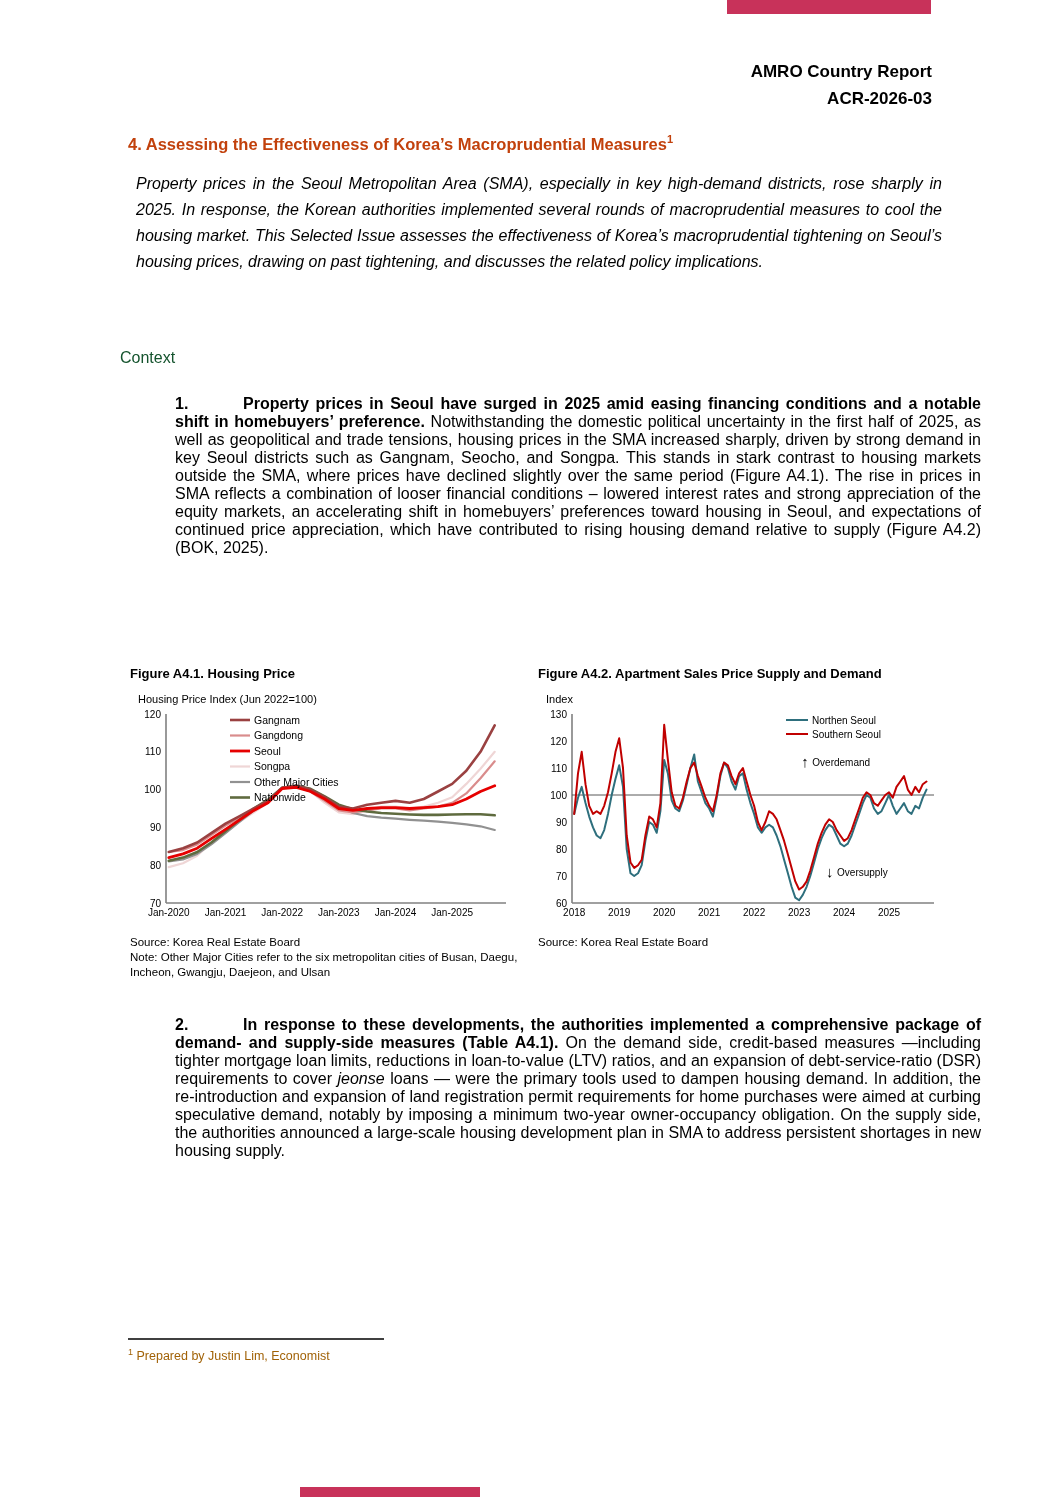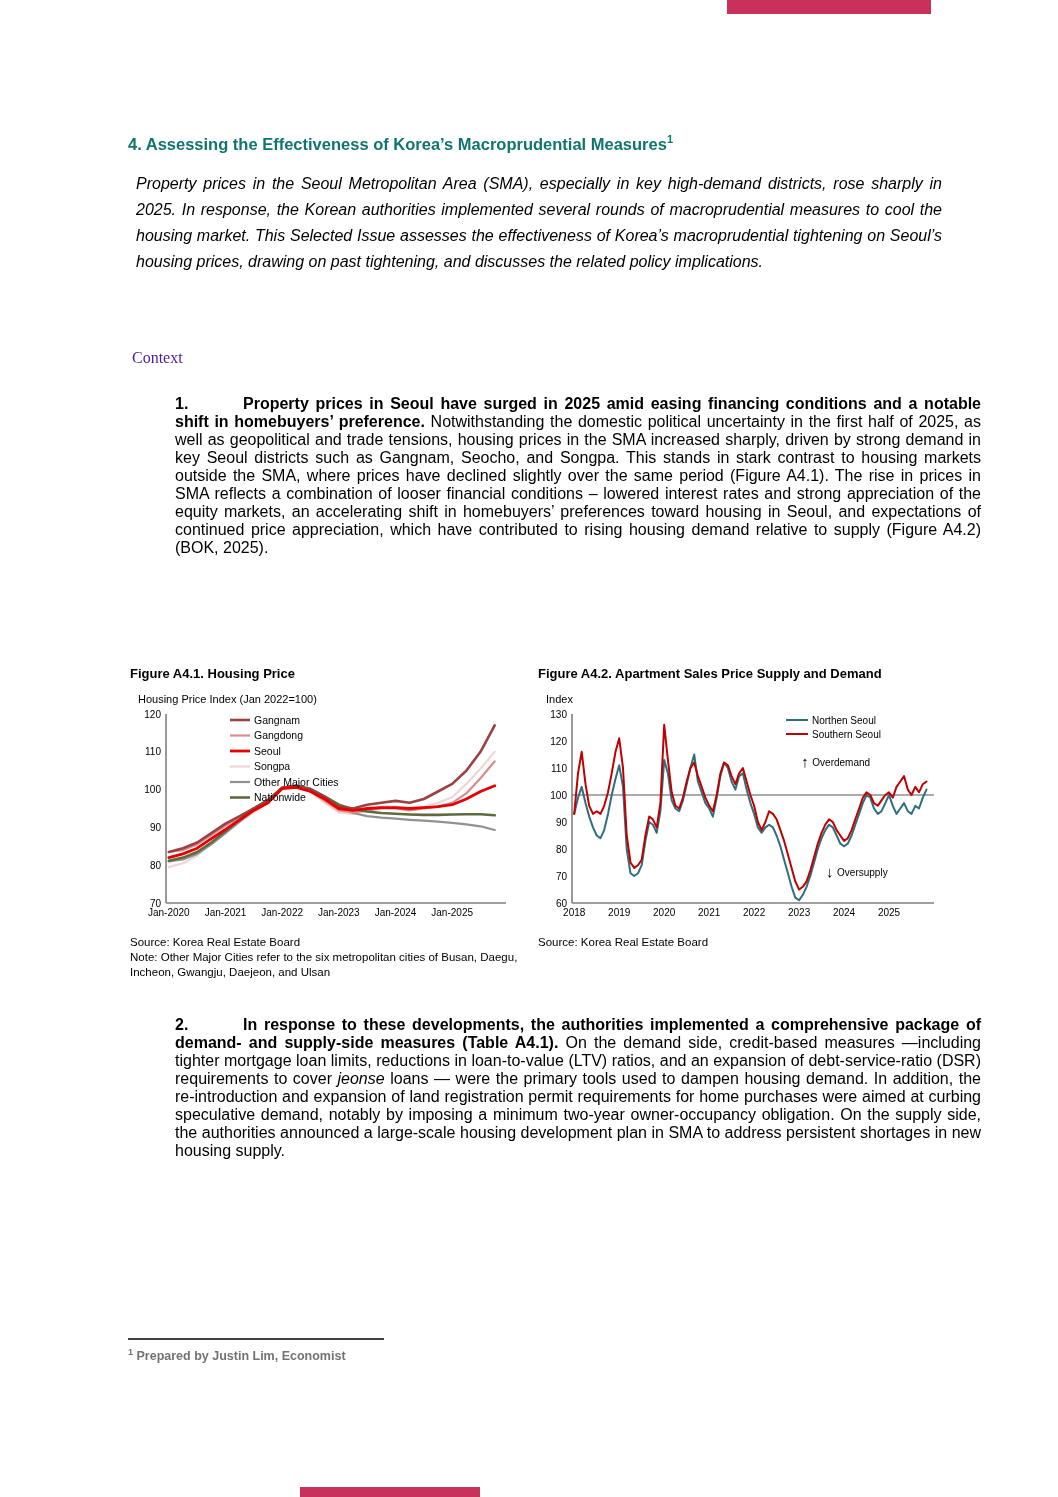--- a/index.html
+++ b/index.html
@@ -9,29 +9,29 @@
   }
   .accent-bar{position:absolute;background:#C8325A;}
   .top-bar{left:727px;top:0;width:204px;height:14px;}
   .bottom-bar{left:300px;top:1487px;width:180px;height:10px;}
   .report-header{
     position:absolute;left:128px;top:58px;width:804px;
     text-align:right;font-weight:bold;font-size:17px;line-height:27px;
   }
   .doc-title{
     position:absolute;left:128px;top:133px;width:810px;
-    color:#0f766e;font-weight:bold;font-size:16.5px;
+    color:#c2410c;font-weight:bold;font-size:16.5px;
   }
   .doc-title sup{font-size:11px;}
   .abstract{
     position:absolute;left:136px;top:171px;width:806px;
     font-style:italic;font-size:16px;line-height:26px;text-align:justify;
   }
   .section-heading{
-    position:absolute;left:132px;top:349px;color:#4c1d95;font-size:16px;font-family:Liberation Serif, serif;
+    position:absolute;left:120px;top:349px;color:#14532d;font-size:16px;
   }
   .body-para{
     position:absolute;left:128px;width:806px;
     font-size:16px;line-height:18px;text-align:justify;margin-left:47px;
   }
   .para-1{top:395px;}
   .para-2{top:1016px;}
   .para-num{display:inline-block;width:68px;font-weight:bold;}
   .lead-bold{font-weight:bold;}
   .figures-row{
@@ -41,44 +41,48 @@
   .fig-col{display:flex;flex-direction:column;}
   .fig-col-1{width:390px;}
   .fig-col-2{width:404px;}
   .fig-title{font-weight:bold;font-size:13px;text-align:left;margin:0 0 12px 0;}
   .fig-ylabel{font-size:11px;margin:0 0 3px 8px;}
   .chart-svg{display:block;overflow:visible;}
   svg text{font-family:"Liberation Sans",sans-serif;}
   .fig-source{font-size:11.5px;line-height:15px;margin-top:12px;}
   .footnote{position:absolute;left:128px;top:1338px;width:804px;}
   .footnote-rule{width:256px;border-top:2px solid #404040;height:0;margin:0 0 7px 0;}
-  .footnote-text{color:#737373;font-size:12.5px;font-weight:bold;}
+  .footnote-text{color:#a16207;font-size:12.5px;}
   .footnote-text sup{font-size:9px;}
 </style>
 </head>
 <body>
 
 <div class="page">
 
   <div class="accent-bar top-bar"></div>
 
+  <div class="report-header">
+    <div>AMRO Country Report</div>
+    <div>ACR-2026-03</div>
+  </div>
 
   <div class="doc-title"><span>4. Assessing the Effectiveness of Korea’s Macroprudential Measures</span><sup>1</sup></div>
 
   <div class="abstract">Property prices in the Seoul Metropolitan Area (SMA), especially in key high-demand districts, rose sharply in 2025. In response, the Korean authorities implemented several rounds of macroprudential measures to cool the housing market. This Selected Issue assesses the effectiveness of Korea’s macroprudential tightening on Seoul’s housing prices, drawing on past tightening, and discusses the related policy implications.</div>
 
   <div class="section-heading">Context</div>
 
   <div class="body-para para-1"><span class="para-num">1.</span><span class="lead-bold">Property prices in Seoul have surged in 2025 amid easing financing conditions and a notable shift in homebuyers’ preference.</span><span> Notwithstanding the domestic political uncertainty in the first half of 2025, as well as geopolitical and trade tensions, housing prices in the SMA increased sharply, driven by strong demand in key Seoul districts such as Gangnam, Seocho, and Songpa. This stands in stark contrast to housing markets outside the SMA, where prices have declined slightly over the same period (Figure A4.1). The rise in prices in SMA reflects a combination of looser financial conditions – lowered interest rates and strong appreciation of the equity markets, an accelerating shift in homebuyers’ preferences toward housing in Seoul, and expectations of continued price appreciation, which have contributed to rising housing demand relative to supply (Figure A4.2) (BOK, 2025).</span></div>
 
   <div class="figures-row">
 
     <div class="fig-col fig-col-1">
       <div class="fig-title">Figure A4.1. Housing Price</div>
-      <div class="fig-ylabel">Housing Price Index (Jan 2022=100)</div>
+      <div class="fig-ylabel">Housing Price Index (Jun 2022=100)</div>
       <svg class="chart-svg" viewBox="0 0 386 215" width="386" height="215">
           <line x1="36" y1="6" x2="36" y2="195" stroke="#808080" stroke-width="1.6"></line>
           <line x1="36" y1="195" x2="376" y2="195" stroke="#808080" stroke-width="1.6"></line>
           <text x="31" y="198.5" fill="#000000" font-size="10" text-anchor="end" font-weight="normal">70</text>
           <text x="31" y="160.70000000000002" fill="#000000" font-size="10" text-anchor="end" font-weight="normal">80</text>
           <text x="31" y="122.89999999999999" fill="#000000" font-size="10" text-anchor="end" font-weight="normal">90</text>
           <text x="31" y="85.10000000000001" fill="#000000" font-size="10" text-anchor="end" font-weight="normal">100</text>
           <text x="31" y="47.300000000000004" fill="#000000" font-size="10" text-anchor="end" font-weight="normal">110</text>
           <text x="31" y="9.5" fill="#000000" font-size="10" text-anchor="end" font-weight="normal">120</text>
           <text x="38.833333333330756" y="208" fill="#000000" font-size="10" text-anchor="middle" font-weight="normal">Jan-2020</text>

